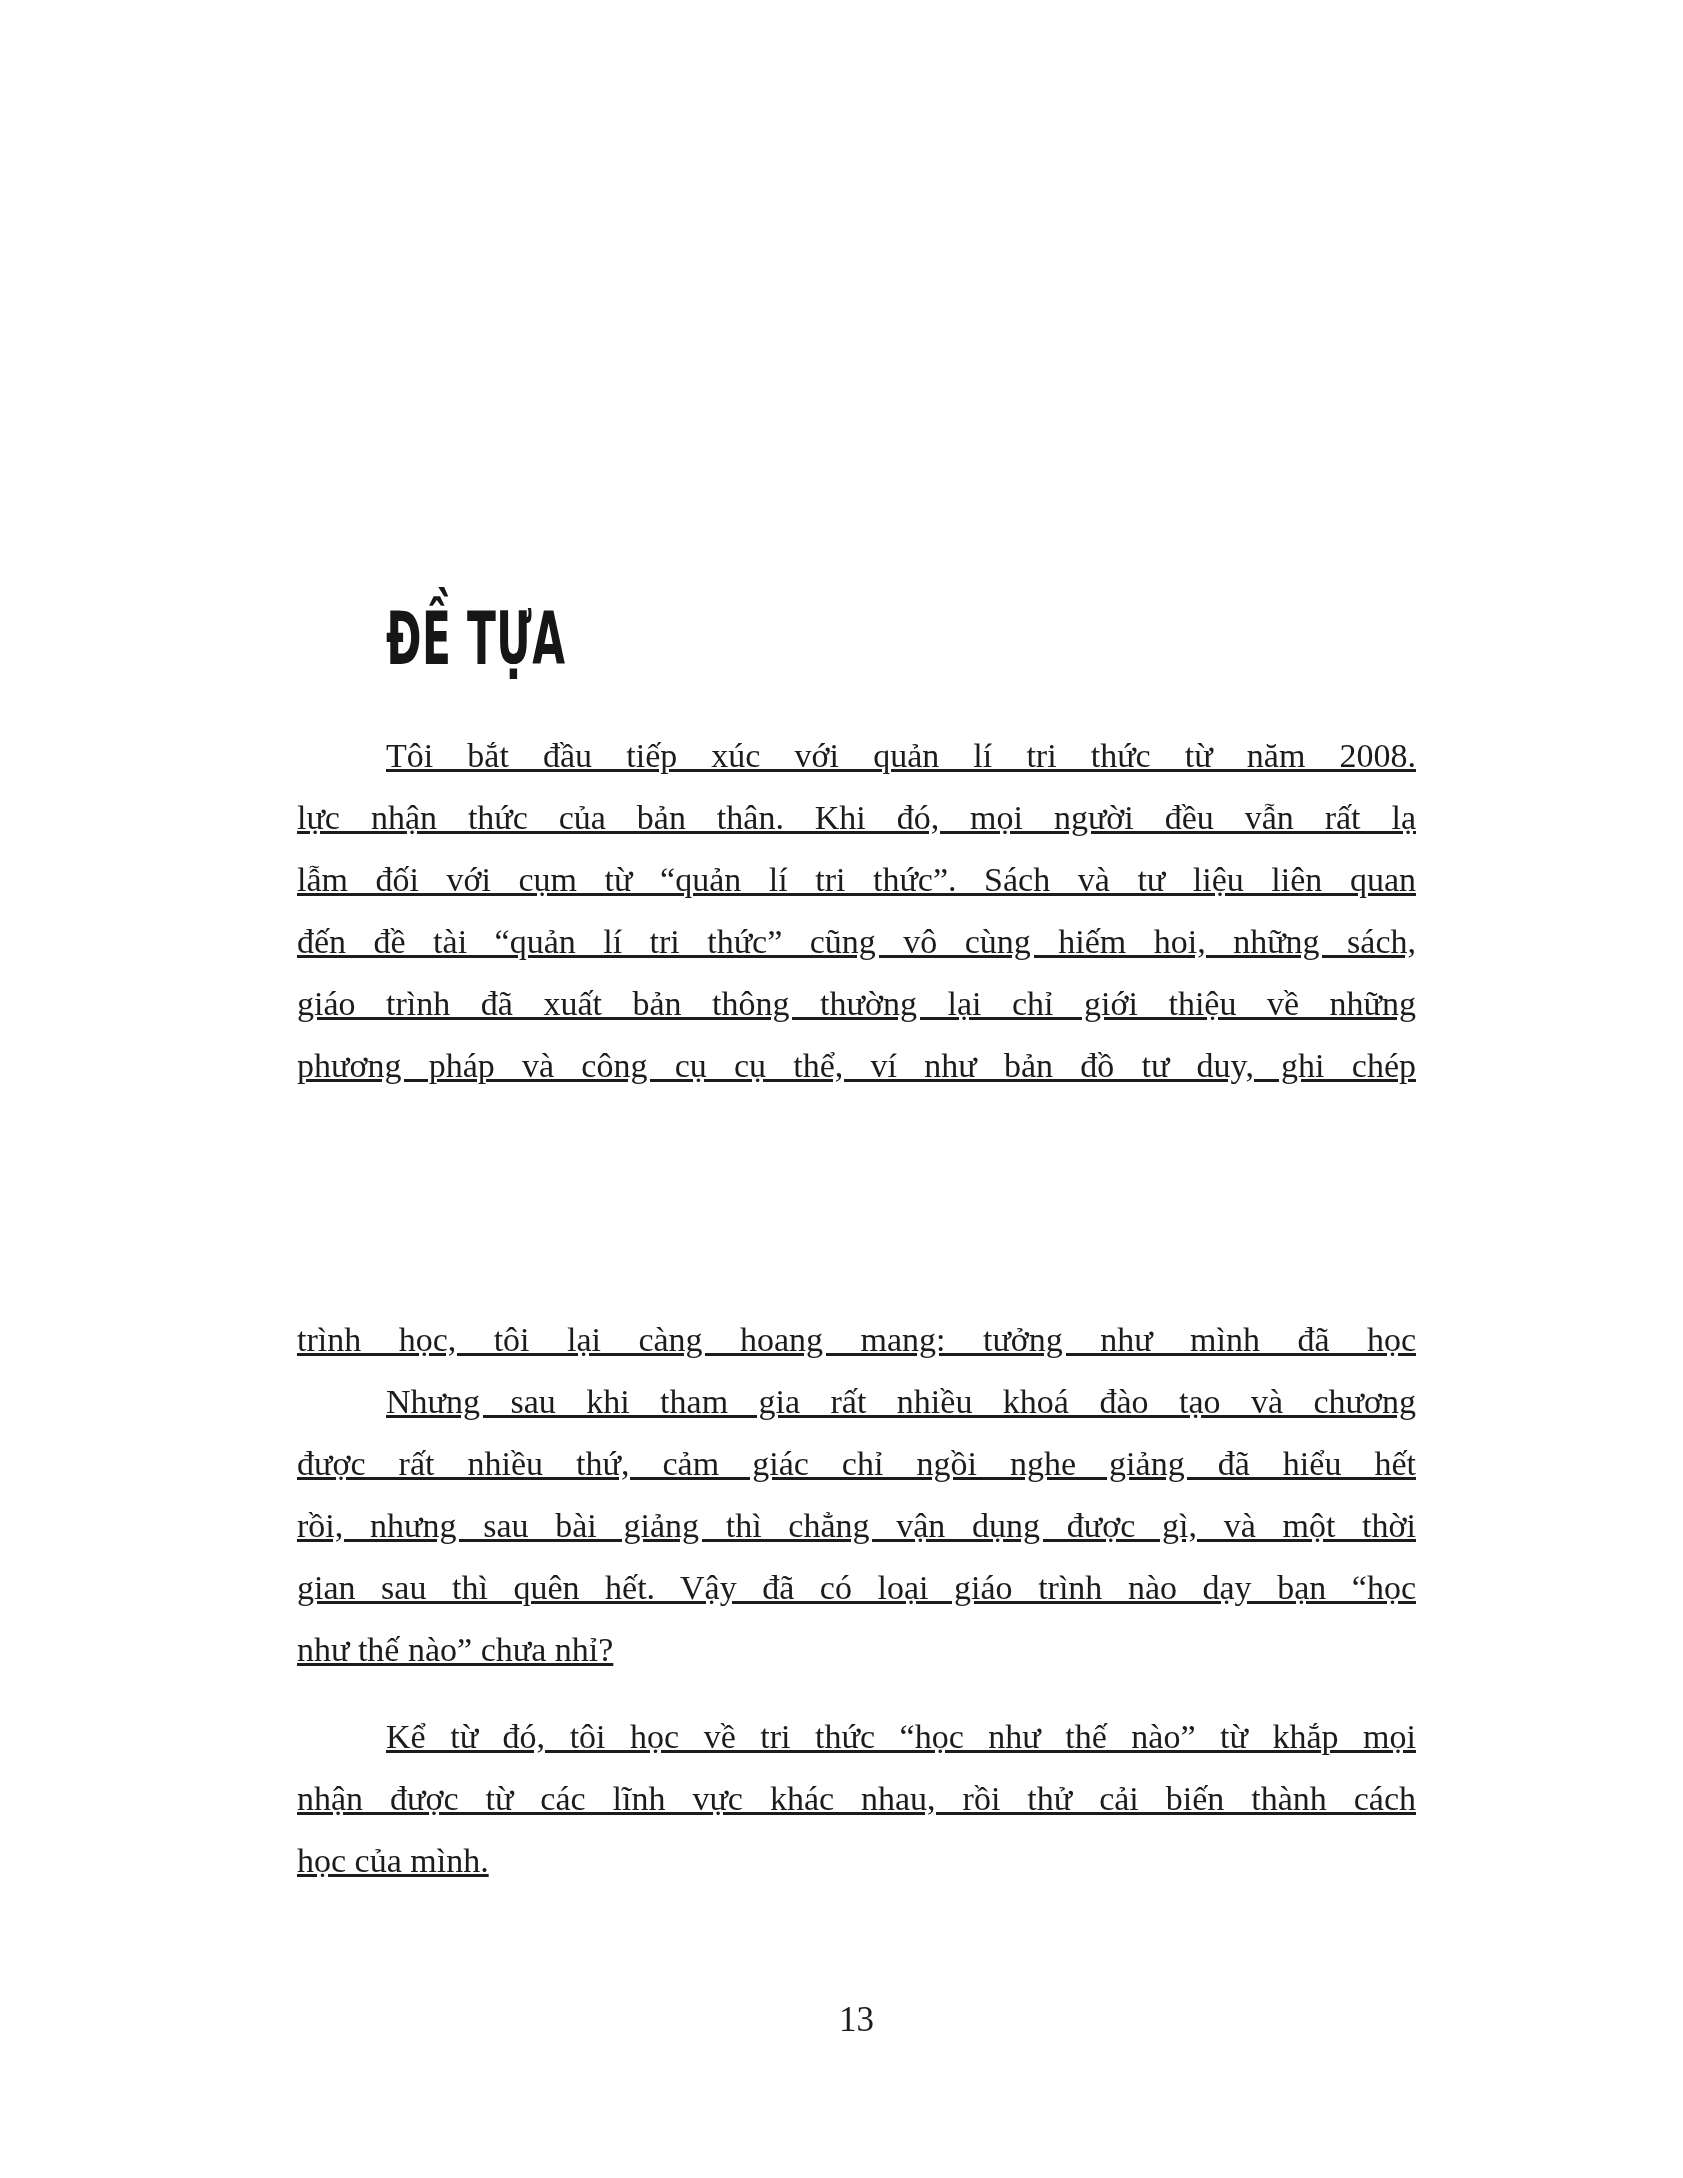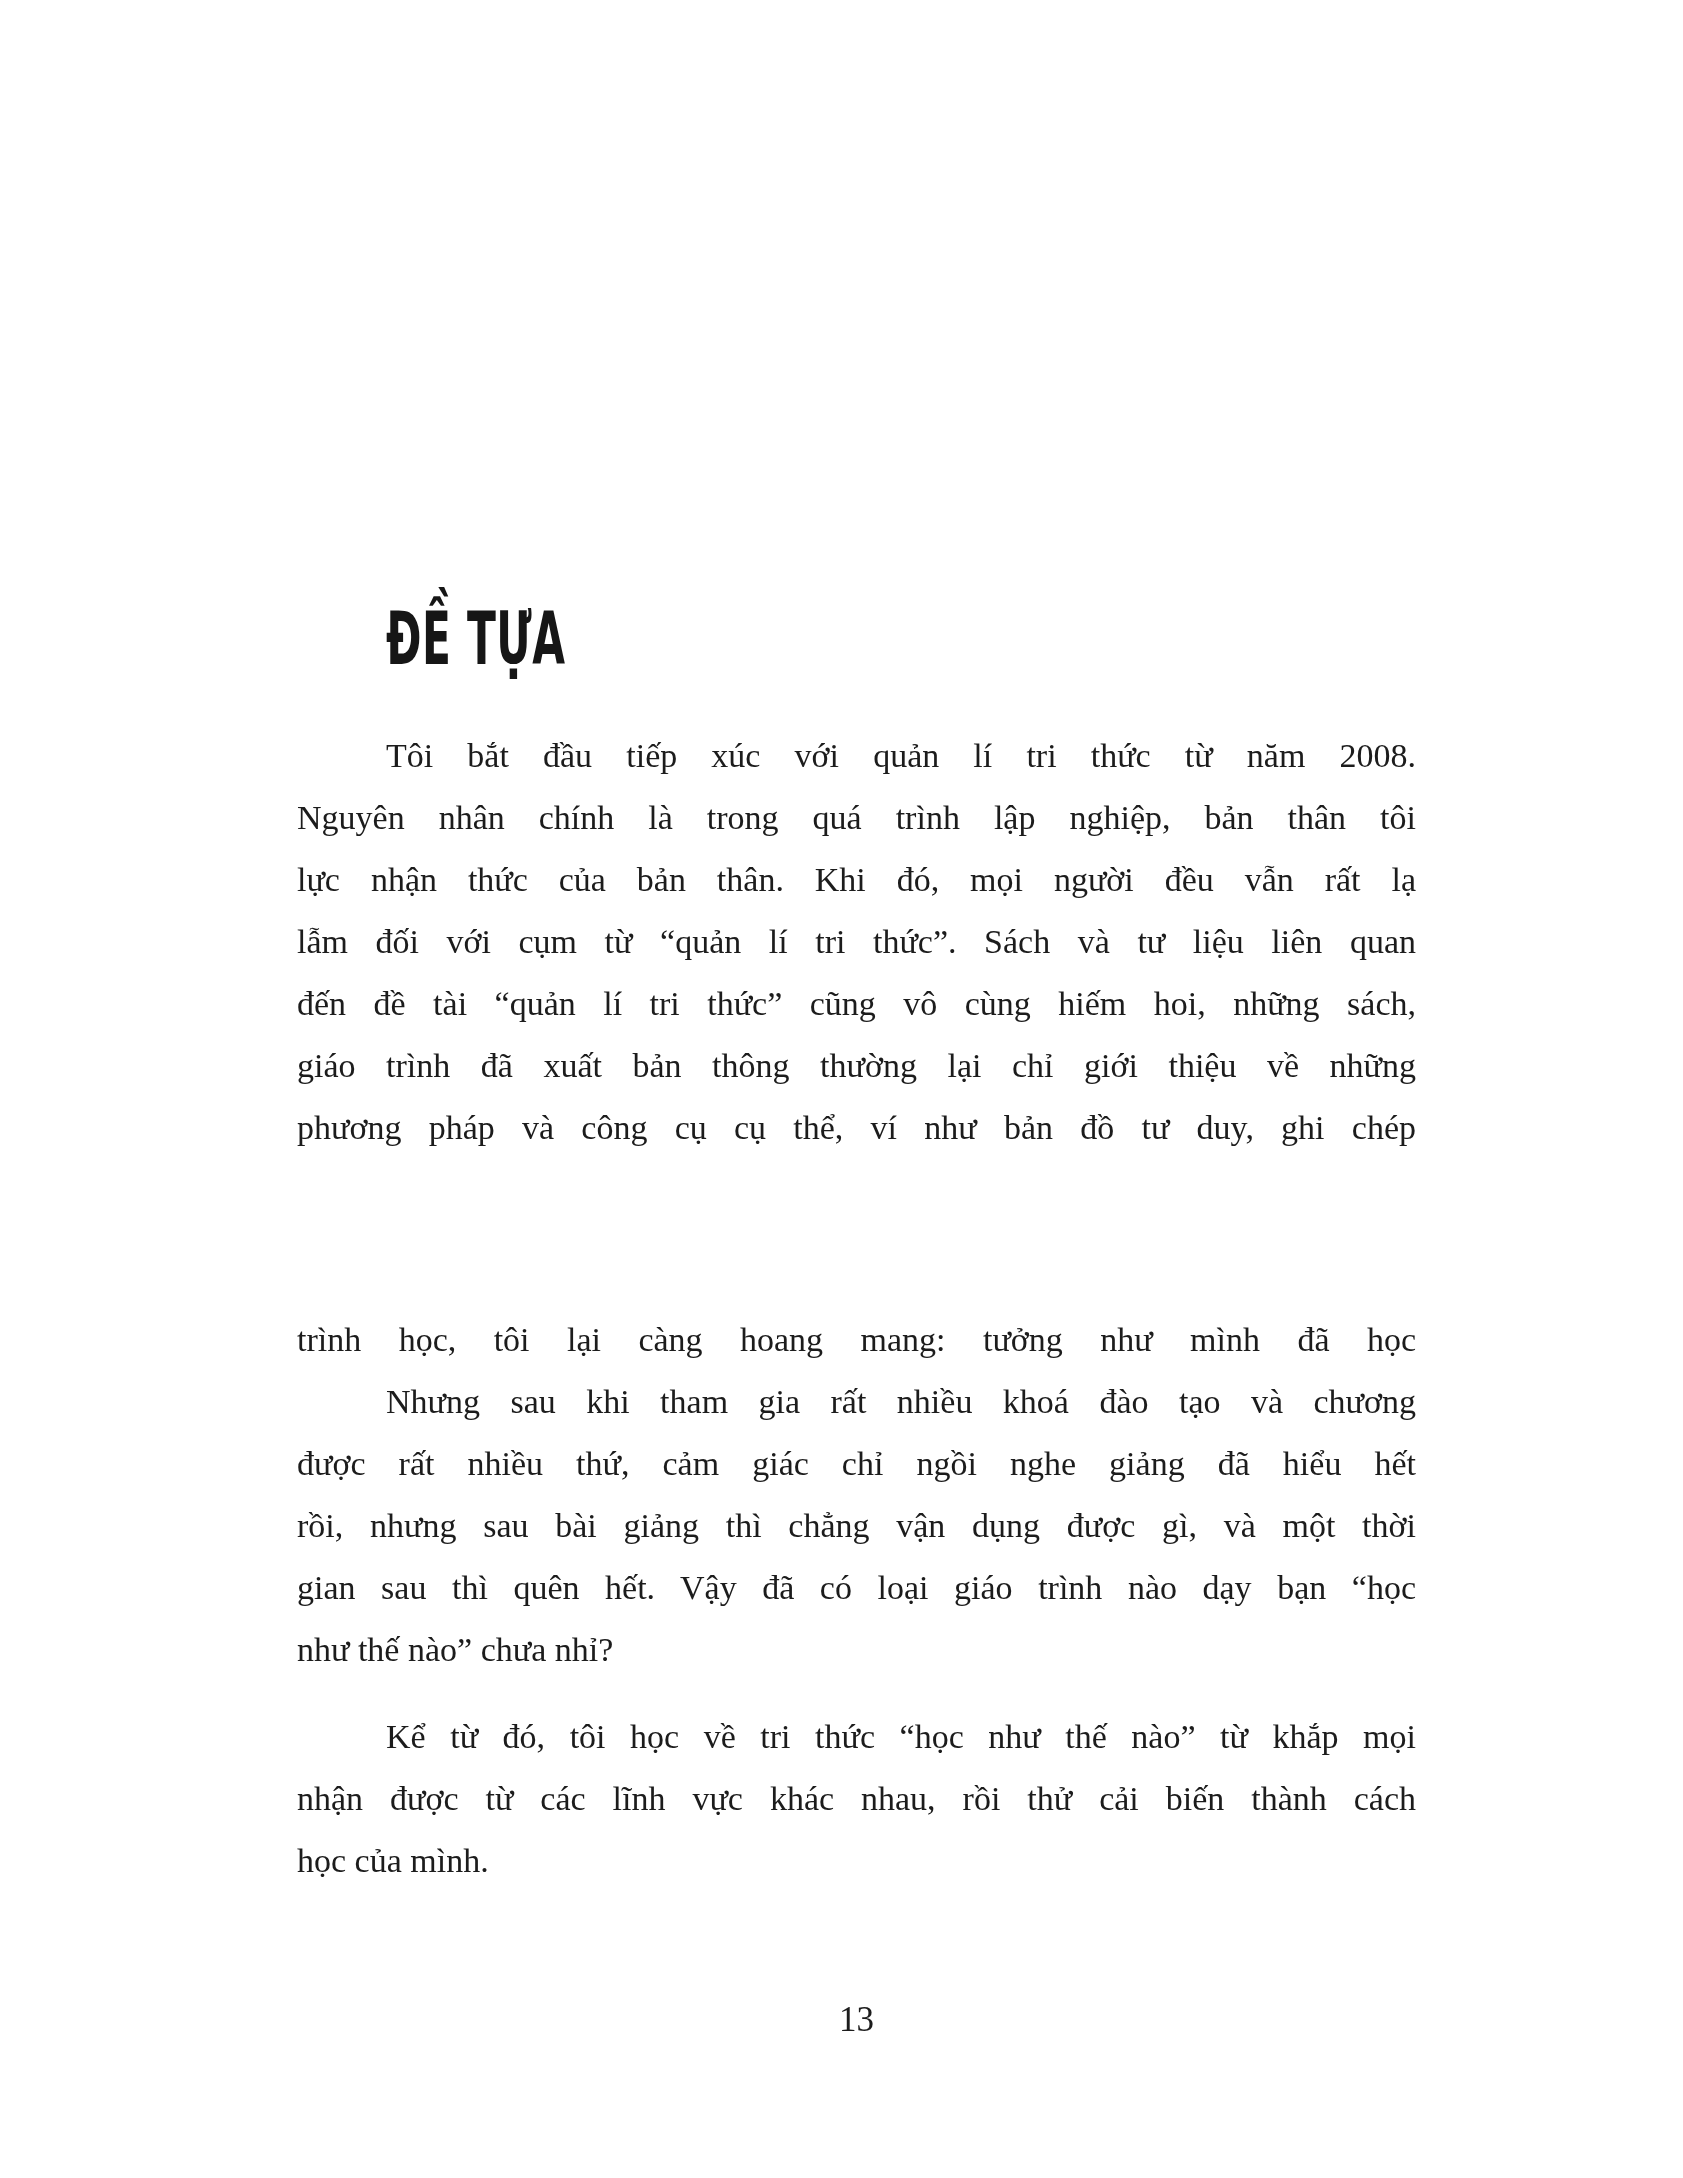--- a/index.html
+++ b/index.html
@@ -40,20 +40,21 @@
     width: 1119px;
     top: 0;
   }
   .para {
     position: absolute;
     left: 0;
     width: 1119px;
     font-size: 34px;
     line-height: 62px;
     color: #1c1c1c;
+    text-decoration: underline;
   }
   .para-1 { top: 725px; }
   .para-2 { top: 1309px; }
   .para-3 { top: 1706px; }
   .line {
     text-align: justify;
     text-align-last: justify;
     white-space: nowrap;
   }
   .line.indent {
@@ -77,21 +78,20 @@
 <body>
 
 <div class="page">
 
   <div class="heading">ĐỀ TỰA</div>
 
   <div class="textcol">
 
     <div class="para para-1">
       <div class="line indent">Tôi bắt đầu tiếp xúc với quản lí tri thức từ năm 2008.</div>
-      <div class="line">Nguyên nhân chính là trong quá trình lập nghiệp, bản thân tôi</div>
       <div class="line">lực nhận thức của bản thân. Khi đó, mọi người đều vẫn rất lạ</div>
       <div class="line">lẫm đối với cụm từ “quản lí tri thức”. Sách và tư liệu liên quan</div>
       <div class="line">đến đề tài “quản lí tri thức” cũng vô cùng hiếm hoi, những sách,</div>
       <div class="line">giáo trình đã xuất bản thông thường lại chỉ giới thiệu về những</div>
       <div class="line">phương pháp và công cụ cụ thể, ví như bản đồ tư duy, ghi chép</div>
     </div>
 
     <div class="para para-2">
       <div class="line">trình học, tôi lại càng hoang mang: tưởng như mình đã học</div>
       <div class="line indent">Nhưng sau khi tham gia rất nhiều khoá đào tạo và chương</div>

